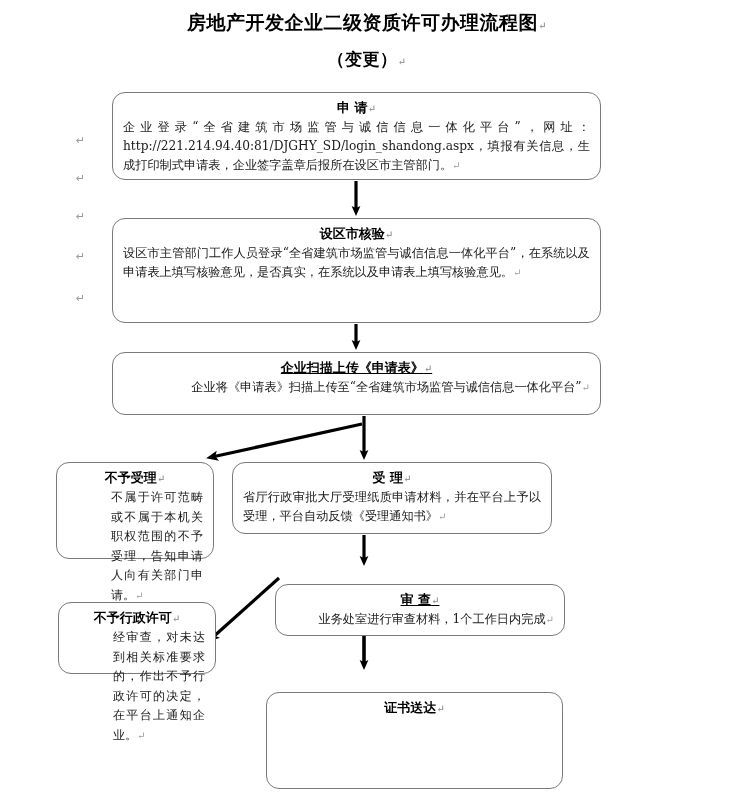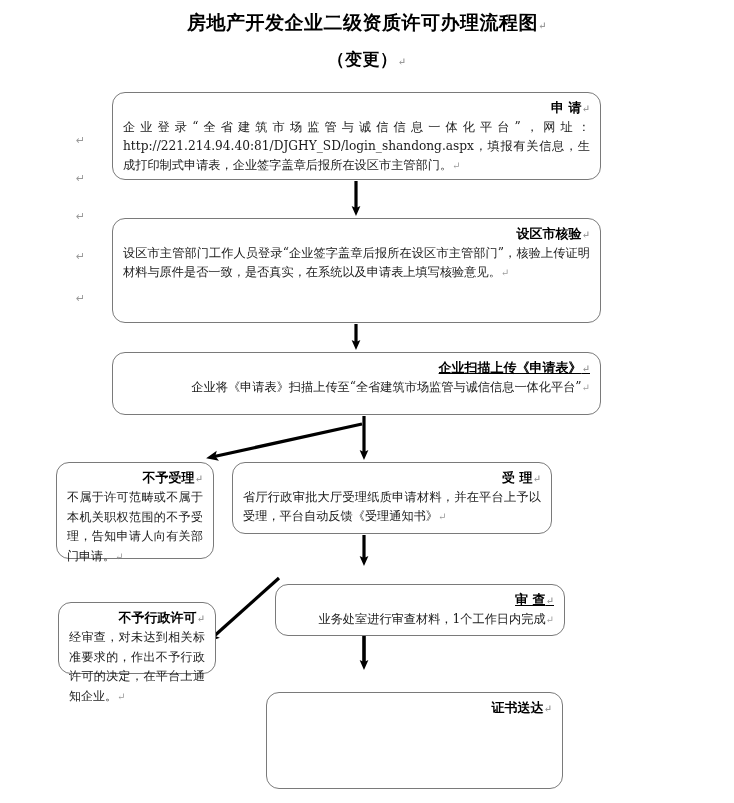--- a/index.html
+++ b/index.html
@@ -43,21 +43,21 @@
 
   .node {
     position: absolute;
     box-sizing: border-box;
     border: 1.2px solid #7a7a7a;
     border-radius: 13px;
     background: #ffffff;
     padding: 6px 10px 4px 10px;
   }
   .node-head {
-    text-align: right;
+    text-align: center;
     font-family: "DejaVu Serif", "Liberation Serif", serif;
     font-weight: bold;
     font-size: 13px;
     line-height: 18px;
     color: #000;
     white-space: nowrap;
   }
   .node-head.underline { text-decoration: underline; }
   .node-body {
     font-family: "DejaVu Serif", "Liberation Serif", serif;
@@ -74,21 +74,21 @@
   #node-application   { left: 112px; top: 92px;  width: 489px; height: 88px; }
   #node-verification  { left: 112px; top: 218px; width: 489px; height: 105px; }
   #node-scan-upload   { left: 112px; top: 352px; width: 489px; height: 63px; }
   #node-not-accepted  { left: 56px;  top: 462px; width: 158px; height: 97px; }
   #node-accepted      { left: 232px; top: 462px; width: 320px; height: 72px; }
   #node-review        { left: 275px; top: 567px; width: 290px; height: 52px; margin-top: 17px; }
   #node-no-license    { left: 58px;  top: 602px; width: 158px; height: 72px; }
   #node-cert-delivery { left: 266px; top: 692px; width: 297px; height: 97px; }
 
   #node-not-accepted .node-body,
-  #node-no-license .node-body { font-size: 12px; line-height: 19.5px; }
+  #node-no-license .node-body { font-size: 12px; line-height: 19.5px; margin-left: 44px; }
   #node-cert-delivery .node-body { font-size: 12.5px; line-height: 21px; }
 </style>
 </head>
 <body>
 
 <svg id="canvas" viewBox="0 0 734 803" xmlns="http://www.w3.org/2000/svg">
   <defs>
     <marker id="ah" markerWidth="11" markerHeight="11" refX="5" refY="5" orient="auto" markerUnits="userSpaceOnUse">
       <path d="M0,0.6 L10,5 L0,9.4 L2.1,5 Z" fill="#000000"></path>
     </marker>
@@ -146,21 +146,21 @@
   <div class="node-body">
     <span>企业登录“全省建筑市场监管与诚信信息一体化平台”，网址：http://221.214.94.40:81/DJGHY_SD/login_shandong.aspx，填报有关信息，生成打印制式申请表，企业签字盖章后报所在设区市主管部门。</span><span class="cr">↵</span>
   </div>
 </div>
 
 <div class="node" id="node-verification">
   <div class="node-head">
     <span>设区市核验</span><span class="cr">↵</span>
   </div>
   <div class="node-body">
-    <span>设区市主管部门工作人员登录“企业签字盖章后报所在设区市主管部门”，核验上传证明材料与原件是否一致，是否真实，在系统以及申请表上填写核验意见。</span><span class="cr">↵</span>
+    <span>设区市主管部门工作人员登录“全省建筑市场监管与诚信信息一体化平台”，在系统以及申请表上填写核验意见，是否真实，在系统以及申请表上填写核验意见。</span><span class="cr">↵</span>
   </div>
 </div>
 
 <div class="node" id="node-scan-upload">
   <div class="node-head underline">
     <span>企业扫描上传《申请表》</span><span class="cr">↵</span>
   </div>
   <div class="node-body center-1line">
     <span>企业将《申请表》扫描上传至“全省建筑市场监管与诚信信息一体化平台”</span><span class="cr">↵</span>
   </div>

